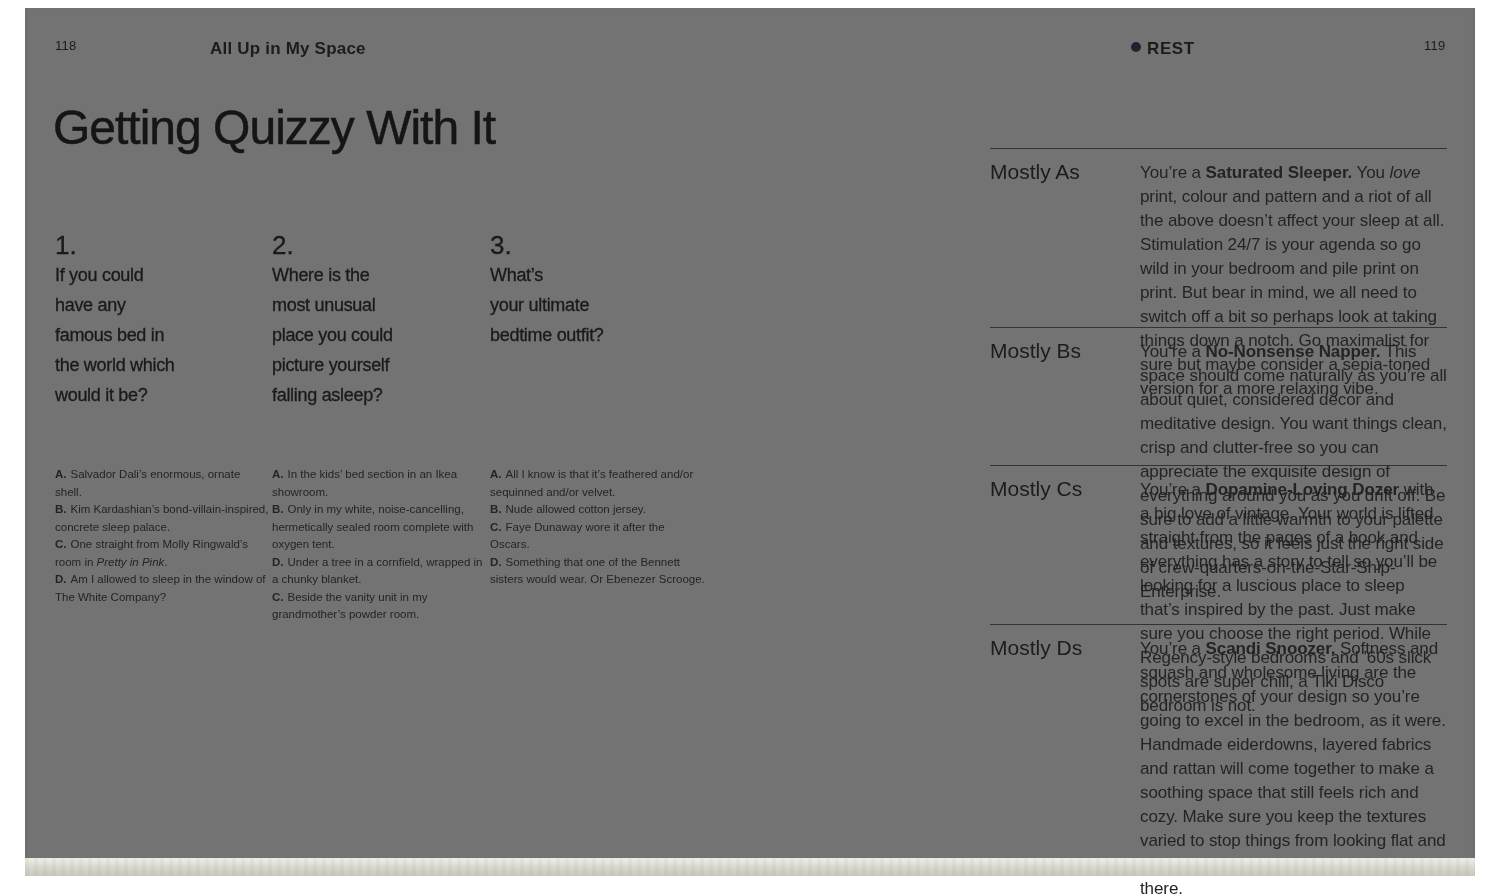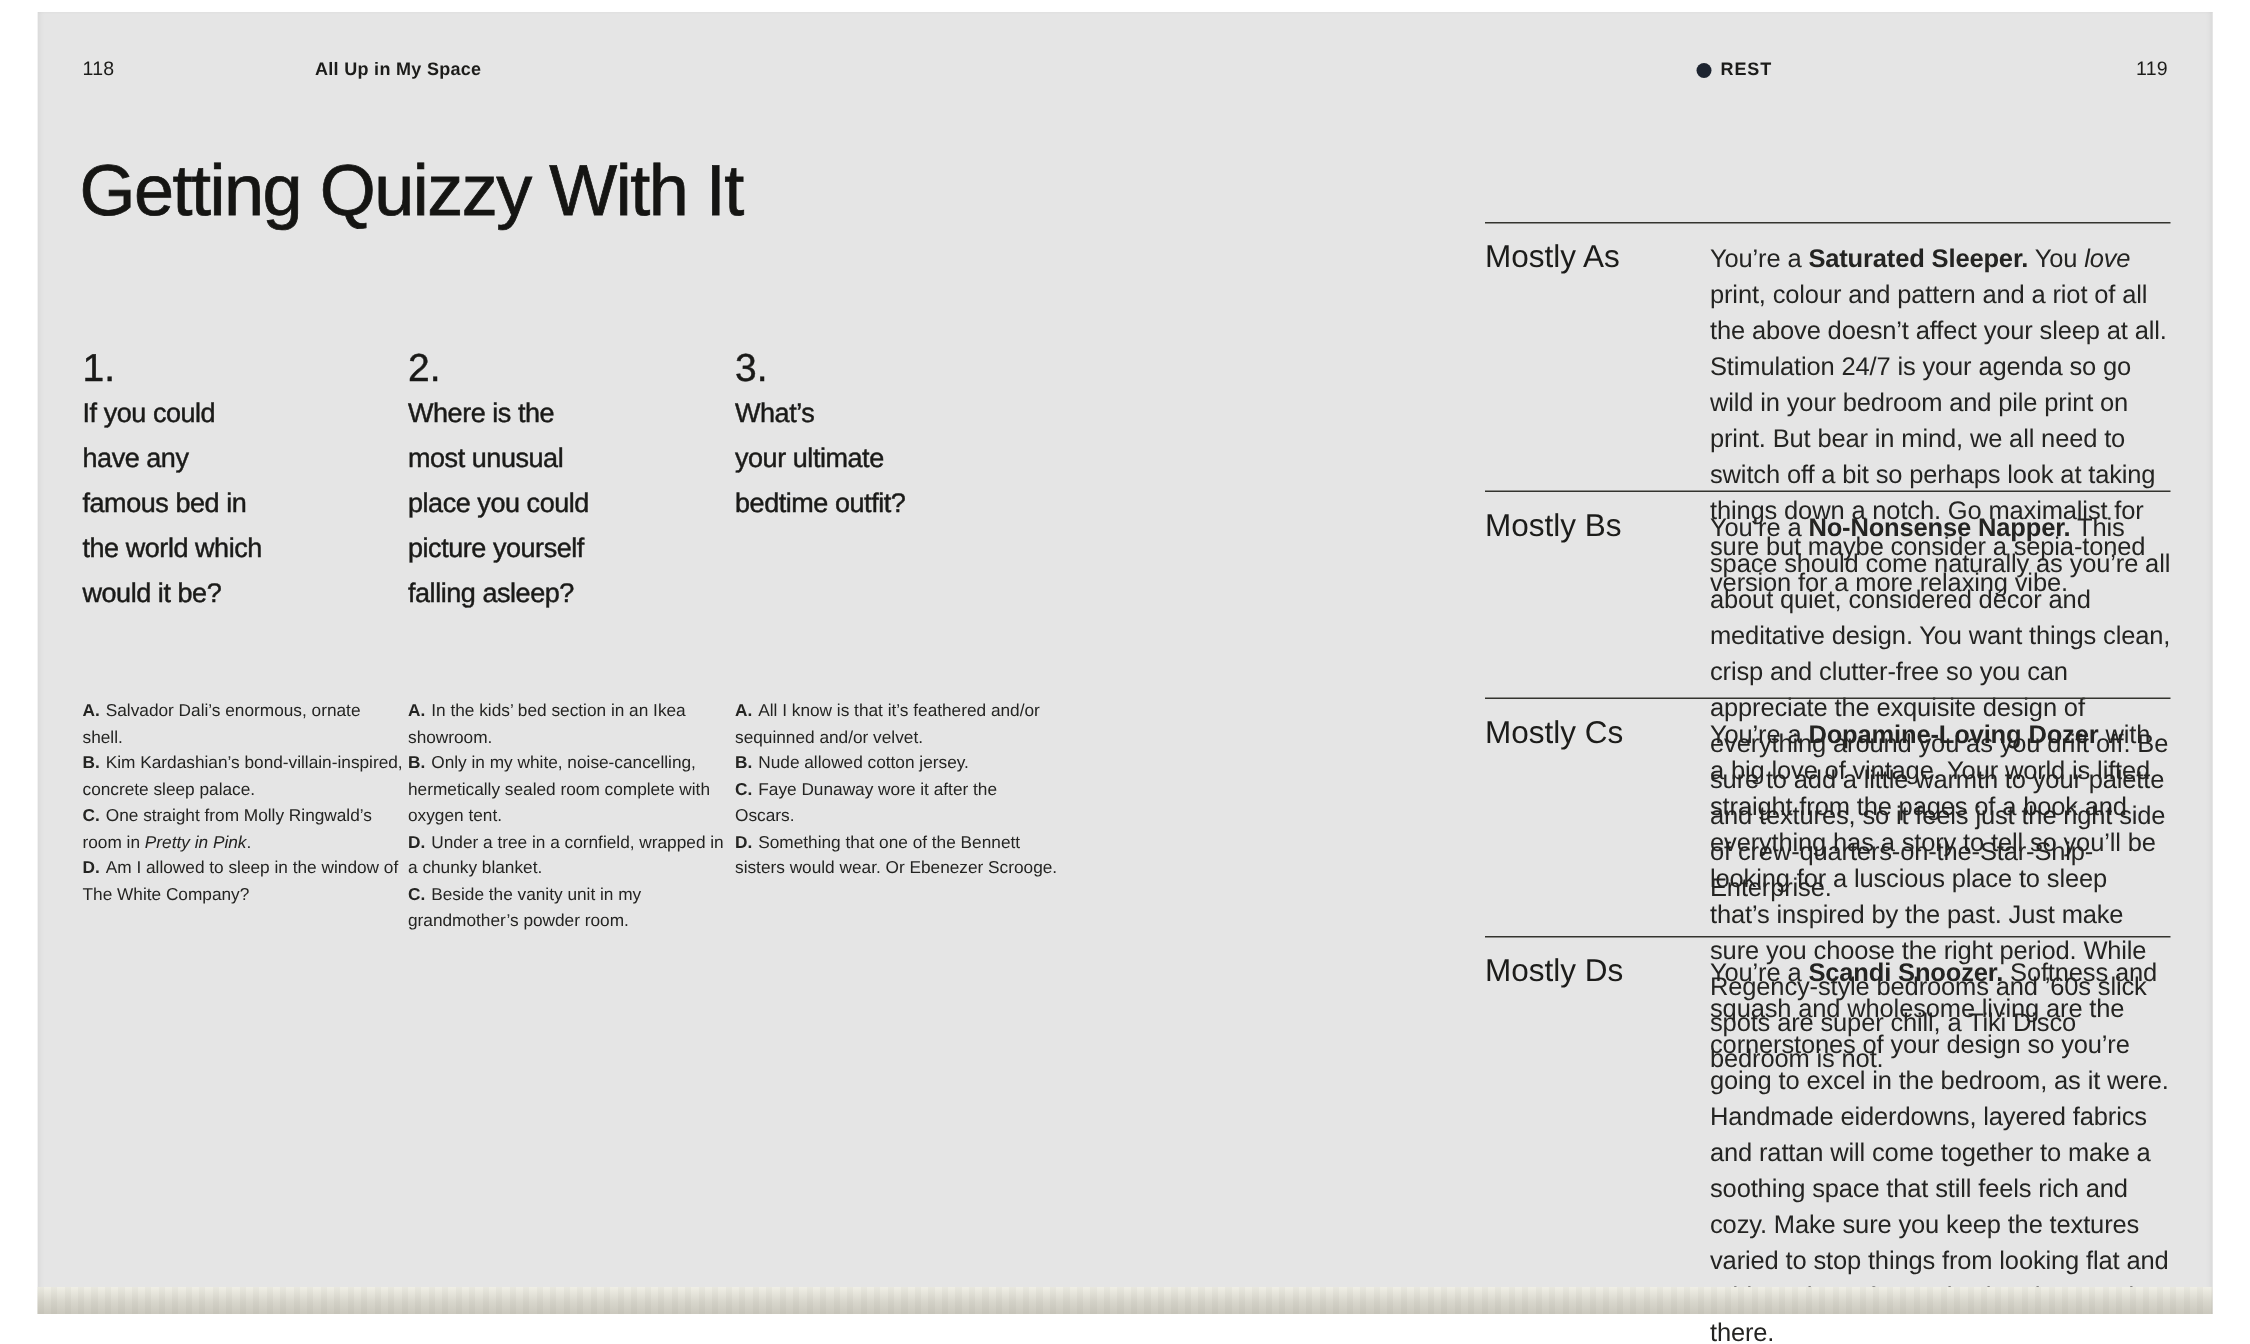--- a/index.html
+++ b/index.html
@@ -1,34 +1,34 @@
 <!DOCTYPE html>
 <html><head>
 <meta charset="utf-8">
 <style>
   * { margin:0; padding:0; box-sizing:border-box; }
   html,body { width:1500px; height:896px; background:#ffffff; overflow:hidden;
               font-family:"Liberation Sans", sans-serif; }
   body { position:relative; }
 
   .spread { position:absolute; left:25px; top:8px; width:1450px; height:868px;
-            background:#e5e5e5; color:#1f1f1c;
+            background:#737373; color:#1f1f1c;
             box-shadow: inset 3px 0 5px -3px rgba(0,0,0,.10),
                         inset -3px 0 5px -3px rgba(0,0,0,.10); }
 
   .page-edges { position:absolute; left:0; right:0; bottom:0; height:18px;
             background:
               linear-gradient(to bottom, rgba(0,0,0,0) 0%, rgba(90,85,70,.16) 55%, rgba(115,110,95,.30) 100%),
               repeating-linear-gradient(90deg, #e9e8df 0 4px, #f0efe6 4px 9px); }
 
   
   .pnum { position:absolute; top:30px; font-size:13px; letter-spacing:.2px; color:#1c1c1a; }
   .pnum-left  { left:30px; }
   .pnum-right { left:1399px; }
-  .runhead { position:absolute; top:31px; font-size:12px; font-weight:700;
+  .runhead { position:absolute; top:31px; font-size:17px; font-weight:700;
              letter-spacing:.2px; color:#1c1c1a; }
   .runhead-left  { left:185px; }
   .runhead-right { left:1122px; letter-spacing:.6px; }
   .bullet { position:absolute; left:1106px; top:34px; width:10px; height:10px;
             border-radius:50%; background:#1d2430; display:inline-block; }
 
   
   .title { position:absolute; left:28px; top:92px; font-size:48px; font-weight:400;
            letter-spacing:-1px; color:#151513; -webkit-text-stroke:.5px #151513; }
 

